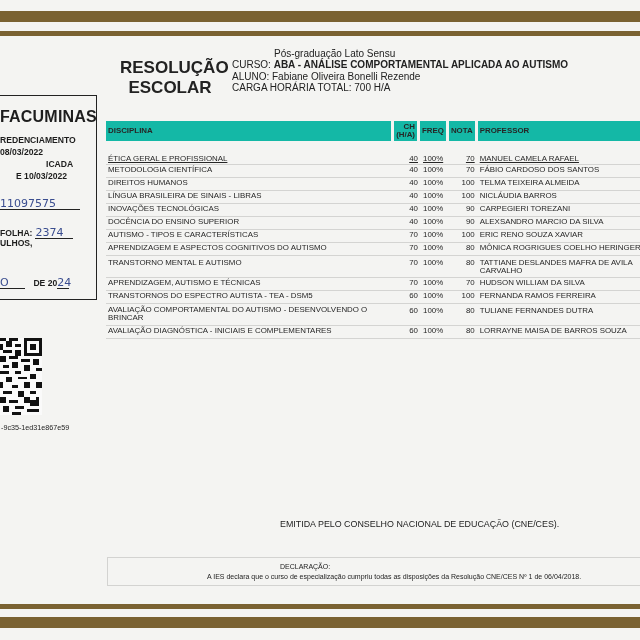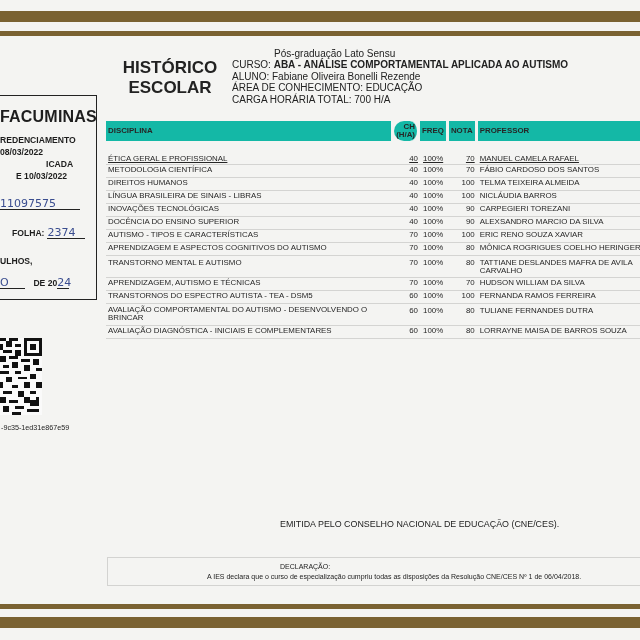--- a/index.html
+++ b/index.html
@@ -26,23 +26,23 @@
     .stamp .inst { position: absolute; left: 4px; top: 15px; font-size: 16px; letter-spacing: 0.2px; }
     .stamp .l1 { position: absolute; left: 4px; top: 39px; }
     .stamp .l2 { position: absolute; left: 4px; top: 51px; }
     .stamp .l3 { position: absolute; left: 4px; top: 63px; padding-left: 46px; }
     .stamp .l4 { position: absolute; left: 4px; top: 75px; margin-left: 16px; }
     .stamp .hand {
       font-family: "DejaVu Sans", sans-serif; font-weight: normal; color: #3a4d8f;
       font-size: 11px; border-bottom: 1px solid #222; display: inline-block;
     }
     .stamp .reg { position: absolute; left: 4px; top: 102px; width: 80px; }
-    .stamp .folha { position: absolute; left: 4px; top: 131px; margin-left: 12px; }
+    .stamp .folha { position: absolute; left: 4px; top: 131px; }
     .stamp .folha .hand { width: 38px; margin-left: 3px; }
-    .stamp .city { position: absolute; left: 4px; top: 160px; }
+    .stamp .city { position: absolute; left: 4px; top: 142px; }
     .stamp .date { position: absolute; left: 4px; top: 181px; }
     .stamp .date .hand.d { width: 25px; }
     .stamp .date .hand.y { width: 12px; border-bottom: 1px solid #222; }
 
     
     .qr { position: absolute; left: 0; top: 338px; width: 42px; height: 77px; }
     .qr svg { width: 42px; height: 77px; }
     .qr-code { position: absolute; left: 1px; top: 423px; font-size: 7.2px; color: #222; }
 
     
@@ -58,21 +58,21 @@
     .grades {
       position: absolute; left: 106px; top: 121px; width: 540px;
       border-collapse: separate; border-spacing: 0;
       font-size: 7.9px; color: #262626;
     }
     .grades th {
       background: #14b8a6; font-weight: bold; text-align: left;
       height: 20px; padding: 0 2px; font-size: 7.9px; line-height: 8px;
       border-right: 3px solid #f4f4f2; vertical-align: middle;
     }
-    .grades th.ch { text-align: right; width: 26px; border-radius: 10px; }
+    .grades th.ch { text-align: right; width: 26px; }
     .grades th.freq { width: 25px; text-align: left; }
     .grades th.nota { width: 22px; text-align: left; }
     .grades td {
       padding: 0 2px; height: 13px; line-height: 8.5px;
       border-bottom: 1px solid #d4d4d2; vertical-align: middle;
     }
     .grades td.disc { width: 288px; }
     .grades td.num { text-align: right; }
     .grades td.fr { text-align: left; padding-left: 3px; }
     .grades td.nt { text-align: right; padding-right: 3px; }
@@ -158,28 +158,27 @@
         <rect x="1" y="23" width="2" height="2"></rect>
           <rect x="5" y="23" width="3" height="1"></rect>
           <rect x="9" y="24" width="4" height="1"></rect>
           <rect x="4" y="25" width="3" height="1"></rect>
       </g>
     </svg>
   </div>
   <div class="qr-code">-9c35-1ed31e867e59</div>
 
   <div class="doc-title">
-    <div>HISTÓRICO</div>
+    <div>RESOLUÇÃO</div>
     <div>ESCOLAR</div>
   </div>
   <div class="header-block">
     <div class="program">Pós-graduação Lato Sensu</div>
     <div><span>CURSO: </span><b>ABA - ANÁLISE COMPORTAMENTAL APLICADA AO AUTISMO</b></div>
     <div>ALUNO: Fabiane Oliveira Bonelli Rezende</div>
-    <div>ÁREA DE CONHECIMENTO: EDUCAÇÃO</div>
     <div>CARGA HORÁRIA TOTAL: 700 H/A</div>
   </div>
 
   <table class="grades">
     <thead>
       <tr>
         <th>DISCIPLINA</th>
         <th class="ch"><span>CH</span><br><span>(H/A)</span></th>
         <th class="freq">FREQ</th>
         <th class="nota">NOTA</th>

